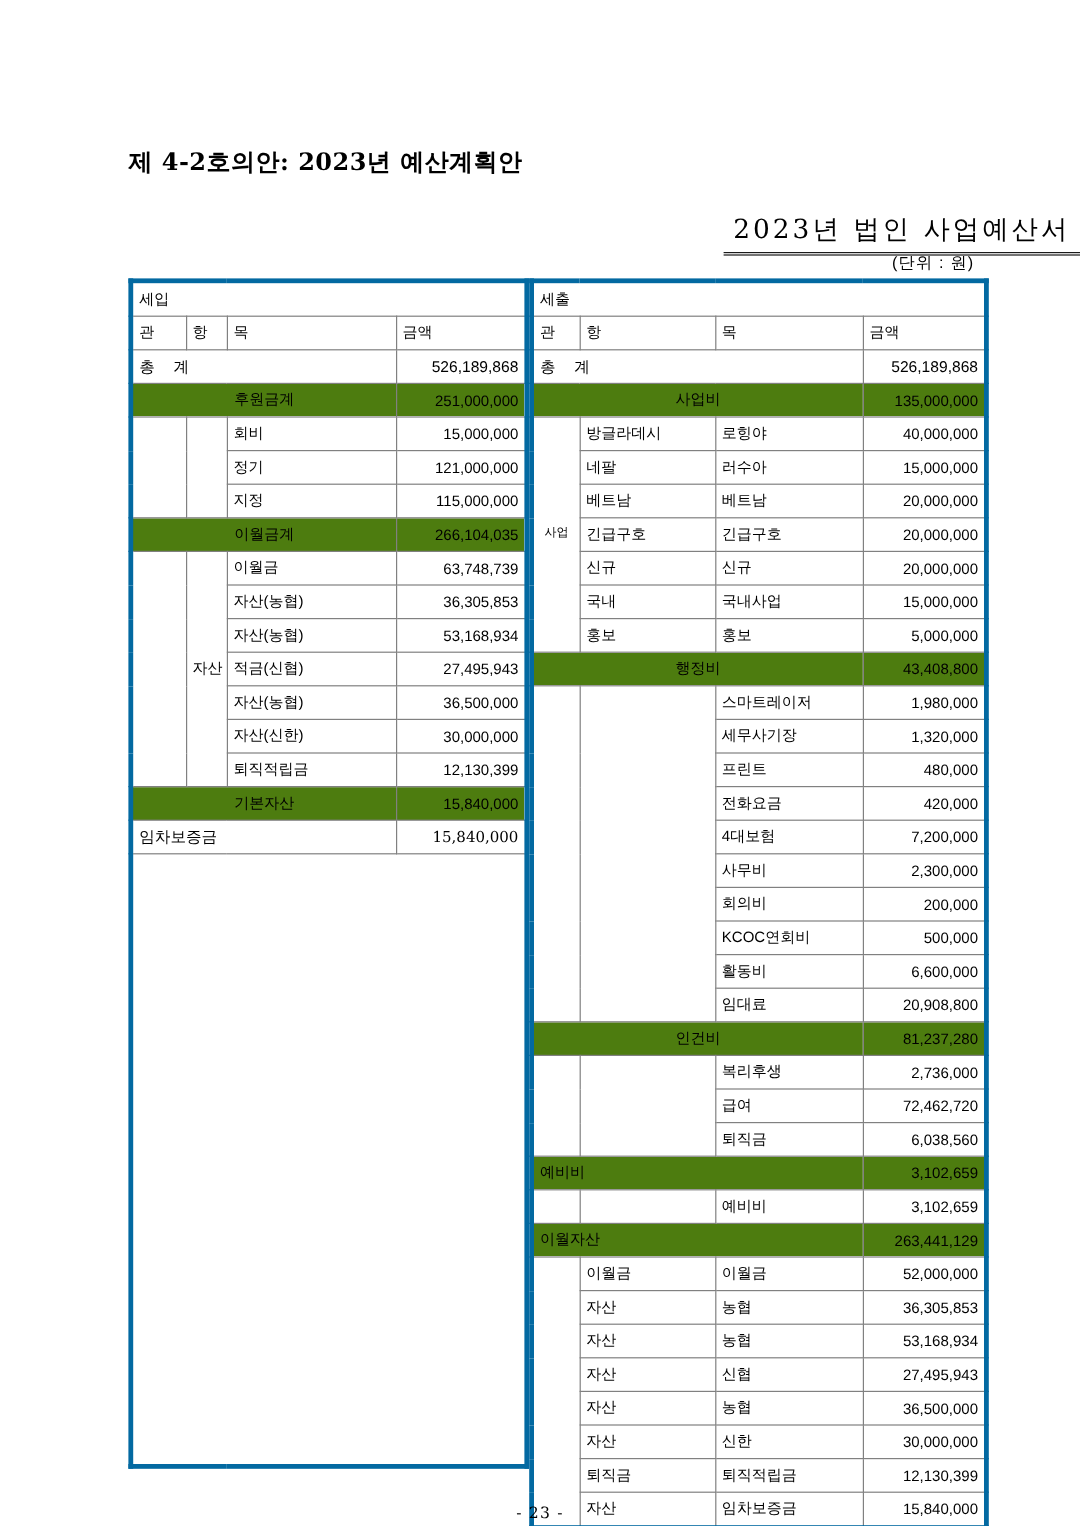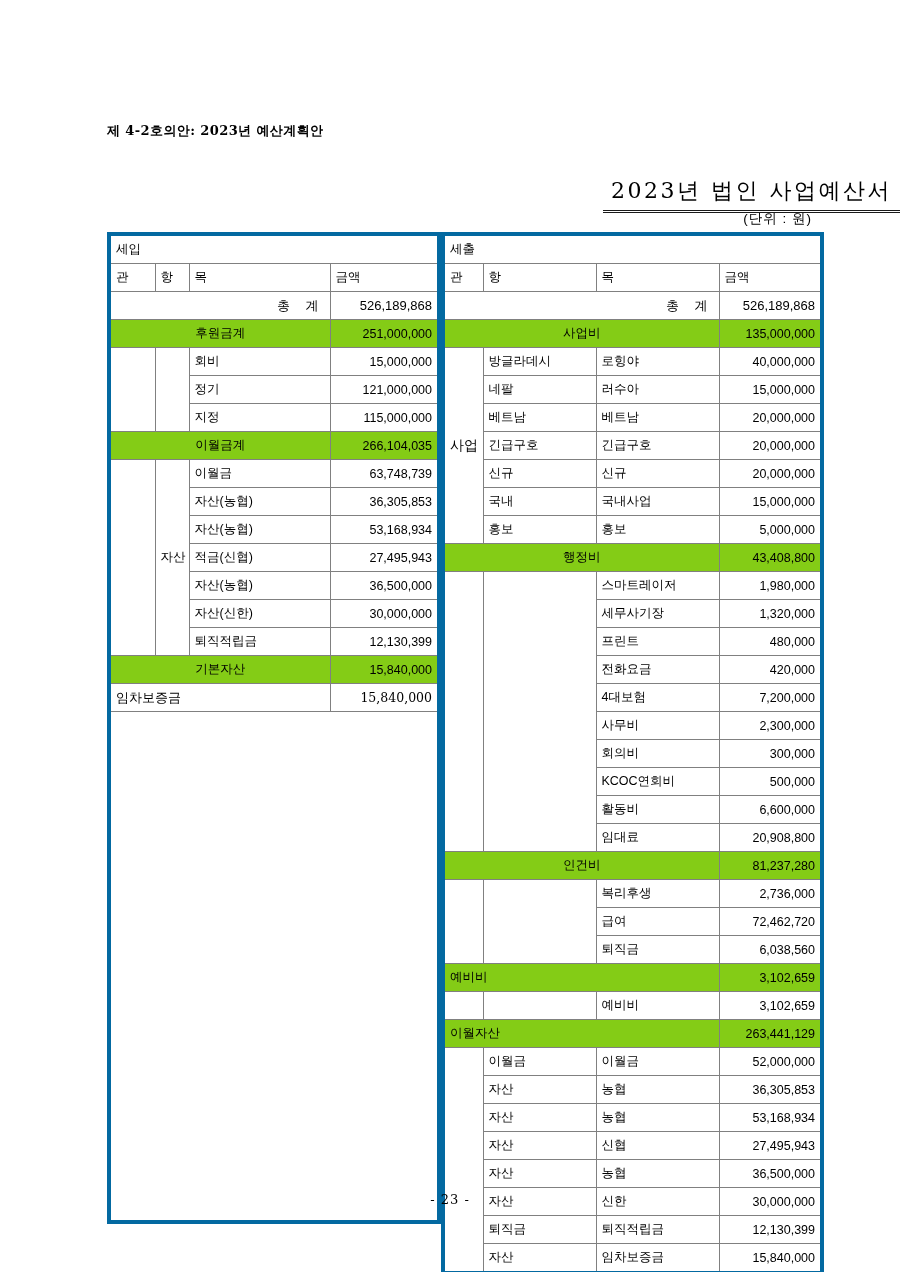--- a/index.html
+++ b/index.html
@@ -24,21 +24,21 @@
     height: 1272px;
   }
 
   
   .doc-heading {
     position: absolute;
     left: 107px;
     top: 122px;
     font-family: "DejaVu Serif", "Liberation Serif", serif;
     font-weight: bold;
-    font-size: 13px;
+    font-size: 20px;
     letter-spacing: 0.4px;
     white-space: nowrap;
   }
 
   .doc-title-wrap {
     position: absolute;
     left: 0;
     top: 176px;
     width: 900px;
     text-align: right;
@@ -91,29 +91,29 @@
 
   
   table.budget { border: 4px solid #0369a1; }
 
   .sec-label { text-align: left; font-size: 12.5px; }
   .col-head  { text-align: left; }
   .num       { text-align: right; font-variant-numeric: tabular-nums; }
   .ctr       { text-align: center; }
   .lft       { text-align: left; }
 
-  .shade { background: #84cc16; margin-left: 40px; }
+  .shade { background: #4d7c0f; margin-left: 40px; }
   .total-row td { font-size: 13px; }
-  .total-label { text-align: right; letter-spacing: 6px; }
+  .total-label { text-align: left; letter-spacing: 6px; }
   .grp-label { text-align: center; }
 
   .vert-label {
-    text-align: right;
+    text-align: center;
     line-height: 1.25;
-    font-size: 14px;
+    font-size: 10px;
     white-space: normal;
     word-break: break-all;
     padding: 0 2px;
   }
 
   .serif-num {
     font-family: "DejaVu Serif", "Liberation Serif", serif;
     font-size: 12.5px;
   }
   .serif-txt {
@@ -134,21 +134,21 @@
   .t-right { width: 379px; }
   .t-right col.c-gwan { width: 40px; }
   .t-right col.c-hang { width: 113px; }
   .t-right col.c-mok  { width: 123px; }
   .t-right col.c-amt  { width: 103px; }
 
   
   .page-number {
     position: absolute;
     left: 0;
-    top: 1192px;
+    top: 1254px;
     width: 900px;
     text-align: center;
     font-family: "DejaVu Serif", "Liberation Serif", serif;
     font-size: 13px;
     letter-spacing: 1px;
   }
 </style>
 </head>
 <body>
 
@@ -343,21 +343,21 @@
         <tr>
           <td class="lft">4대보험</td>
           <td class="num">7,200,000</td>
         </tr>
         <tr>
           <td class="lft">사무비</td>
           <td class="num">2,300,000</td>
         </tr>
         <tr>
           <td class="lft">회의비</td>
-          <td class="num">300,000</td>
+          <td class="num">200,000</td>
         </tr>
         <tr>
           <td class="lft">KCOC연회비</td>
           <td class="num">500,000</td>
         </tr>
         <tr>
           <td class="lft">활동비</td>
           <td class="num">6,600,000</td>
         </tr>
         <tr>

